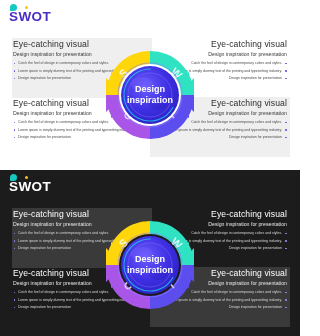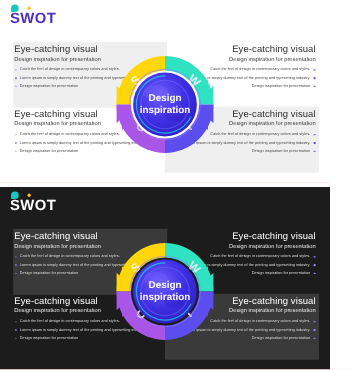--- a/index.html
+++ b/index.html
@@ -1,18 +1,18 @@
 <!DOCTYPE html>
 <html><head>
 <meta charset="utf-8">
 <style>
   html,body{margin:0;padding:0;background:#ffffff;}
   body{font-family:"Liberation Sans",sans-serif;-webkit-font-smoothing:antialiased;}
 
-  .page{width:300px;height:336px;position:relative;overflow:hidden;background:#fca5a5;}
+  .page{width:300px;height:336px;position:relative;overflow:hidden;background:#3b82f6;}
 
   
   .slide{position:absolute;left:0;width:300px;height:166px;overflow:hidden;}
   .slide-light{top:0;background:#ffffff;}
   .slide-dark{top:170px;background:#1c1c1c;}
   .gap{position:absolute;left:0;top:166px;width:300px;height:4px;background:#ffffff;}
 
   
   .logo{position:absolute;left:9px;top:4px;width:70px;height:24px;}
   .logo .bubble{position:absolute;left:1px;top:0px;width:7px;height:7px;border-radius:50% 50% 50% 1px;background:#17c8c0;}

